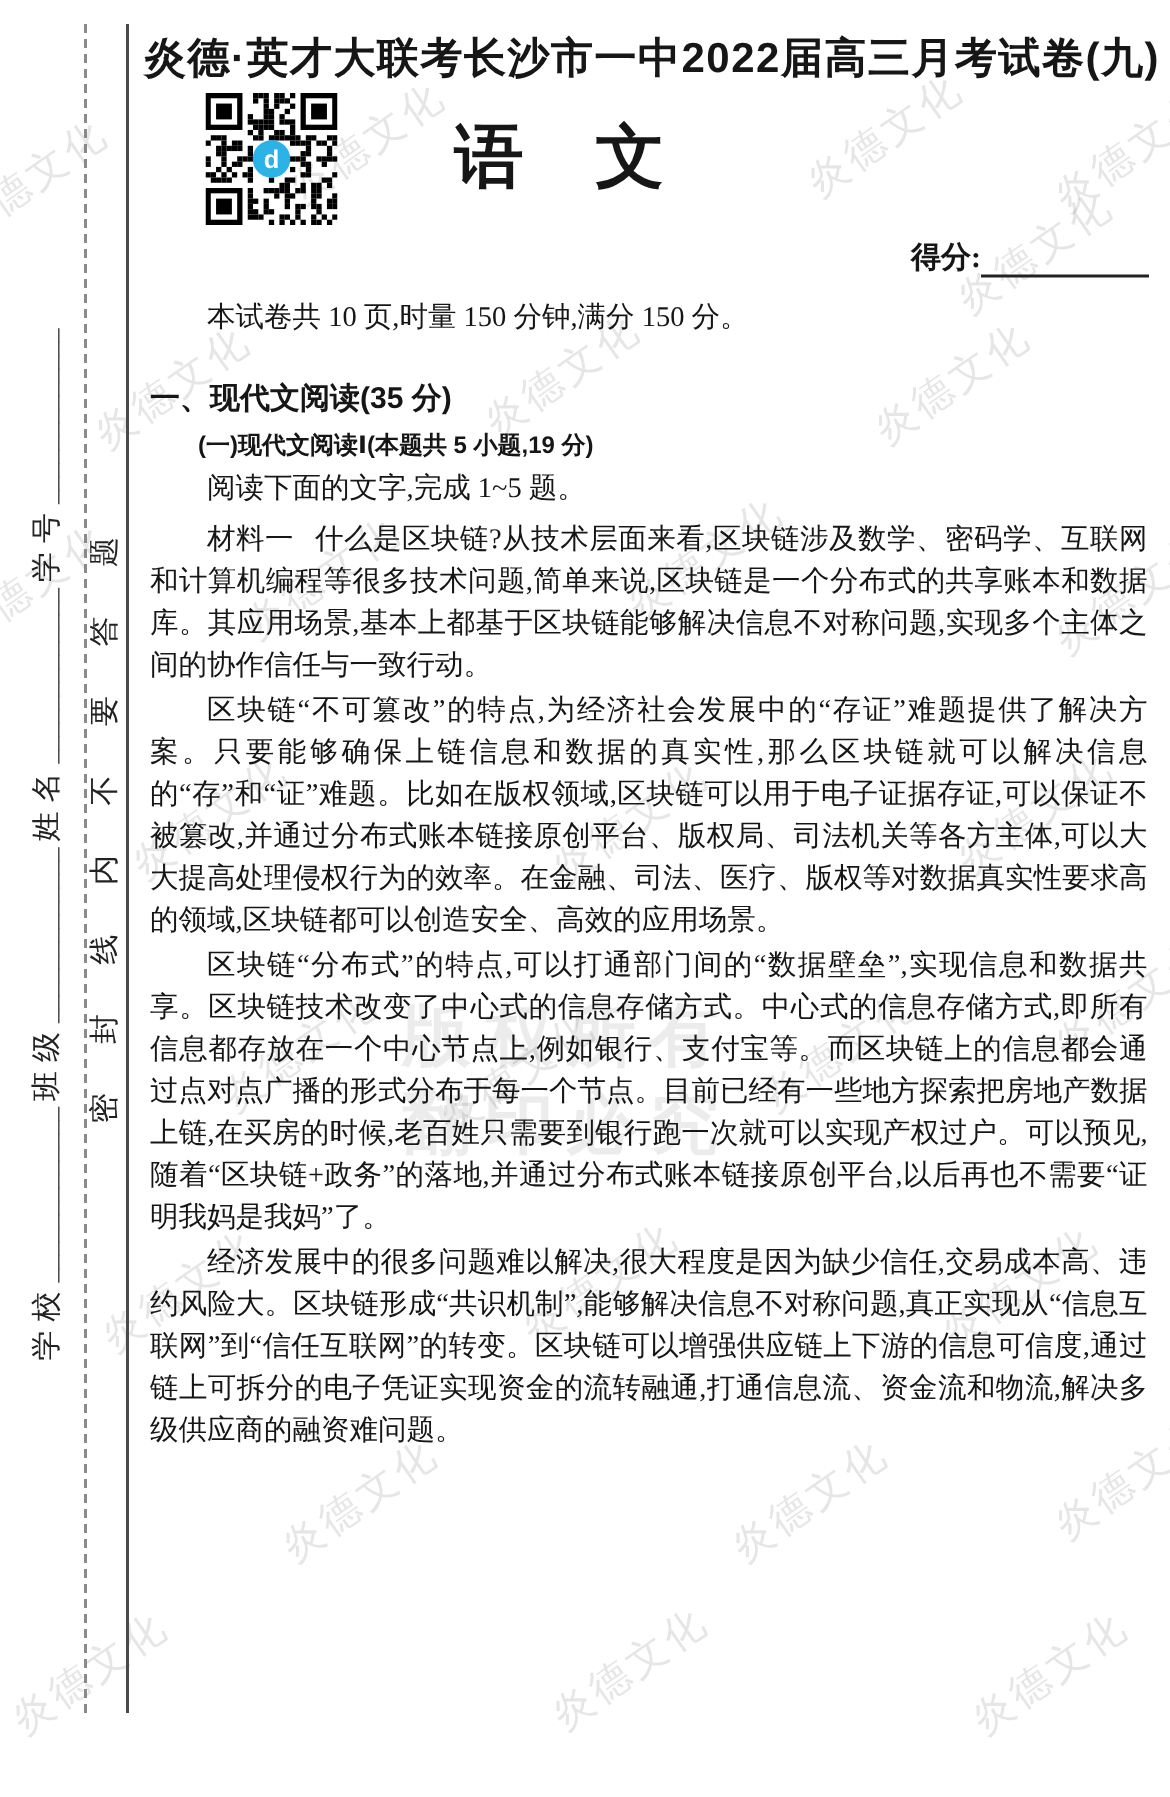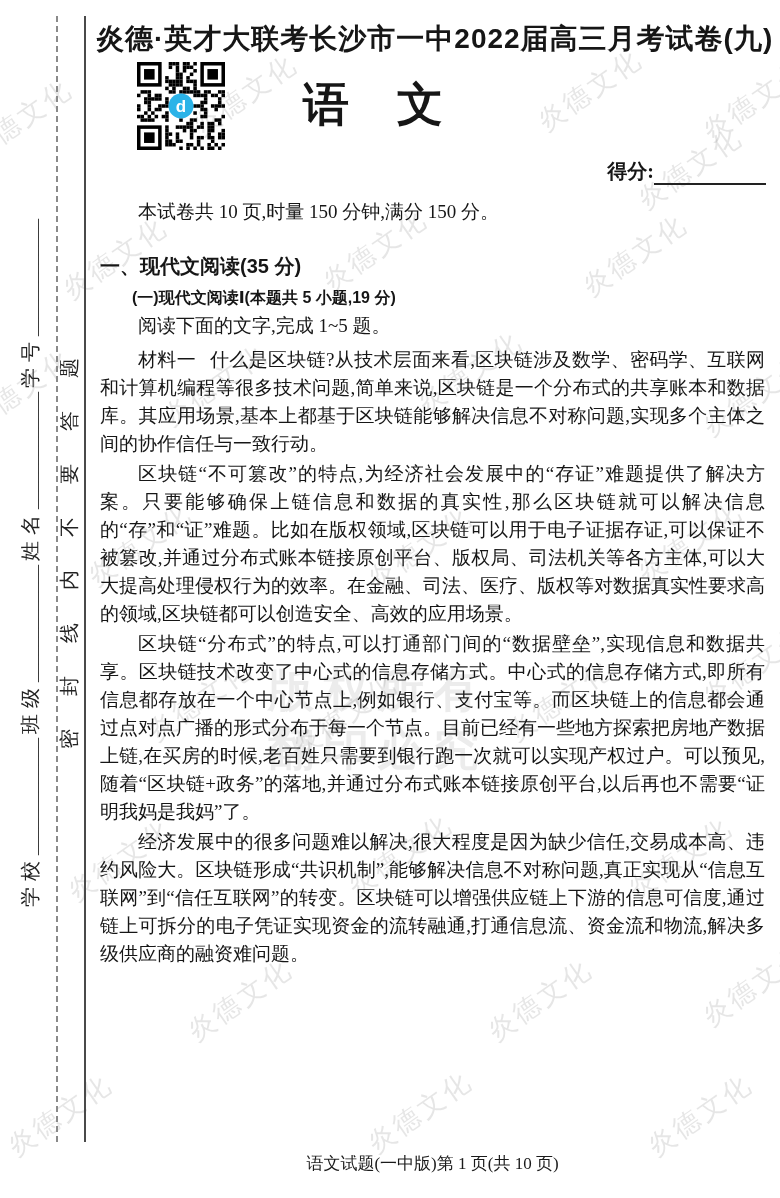--- a/index.html
+++ b/index.html
@@ -321,15 +321,14 @@
     <p class="sec-h2">(一)现代文阅读Ⅰ(本题共 5 小题,19 分)</p>
     <p class="instruction">阅读下面的文字,完成 1~5 题。</p>
     <div class="paras">
         <p class="para"><span class="lead">材料一</span>什么是区块链?从技术层面来看,区块链涉及数学、密码学、互联网和计算机编程等很多技术问题,简单来说,区块链是一个分布式的共享账本和数据库。其应用场景,基本上都基于区块链能够解决信息不对称问题,实现多个主体之间的协作信任与一致行动。</p>
         <p class="para">区块链“不可篡改”的特点,为经济社会发展中的“存证”难题提供了解决方案。只要能够确保上链信息和数据的真实性,那么区块链就可以解决信息的“存”和“证”难题。比如在版权领域,区块链可以用于电子证据存证,可以保证不被篡改,并通过分布式账本链接原创平台、版权局、司法机关等各方主体,可以大大提高处理侵权行为的效率。在金融、司法、医疗、版权等对数据真实性要求高的领域,区块链都可以创造安全、高效的应用场景。</p>
         <p class="para">区块链“分布式”的特点,可以打通部门间的“数据壁垒”,实现信息和数据共享。区块链技术改变了中心式的信息存储方式。中心式的信息存储方式,即所有信息都存放在一个中心节点上,例如银行、支付宝等。而区块链上的信息都会通过点对点广播的形式分布于每一个节点。目前已经有一些地方探索把房地产数据上链,在买房的时候,老百姓只需要到银行跑一次就可以实现产权过户。可以预见,随着“区块链+政务”的落地,并通过分布式账本链接原创平台,以后再也不需要“证明我妈是我妈”了。</p>
         <p class="para">经济发展中的很多问题难以解决,很大程度是因为缺少信任,交易成本高、违约风险大。区块链形成“共识机制”,能够解决信息不对称问题,真正实现从“信息互联网”到“信任互联网”的转变。区块链可以增强供应链上下游的信息可信度,通过链上可拆分的电子凭证实现资金的流转融通,打通信息流、资金流和物流,解决多级供应商的融资难问题。</p>
       </div>
   </div>
 
-  <div class="footer">语文试题(一中版)第 1 页(共 10 页)</div>
 
 </div>
 
 </body></html>

